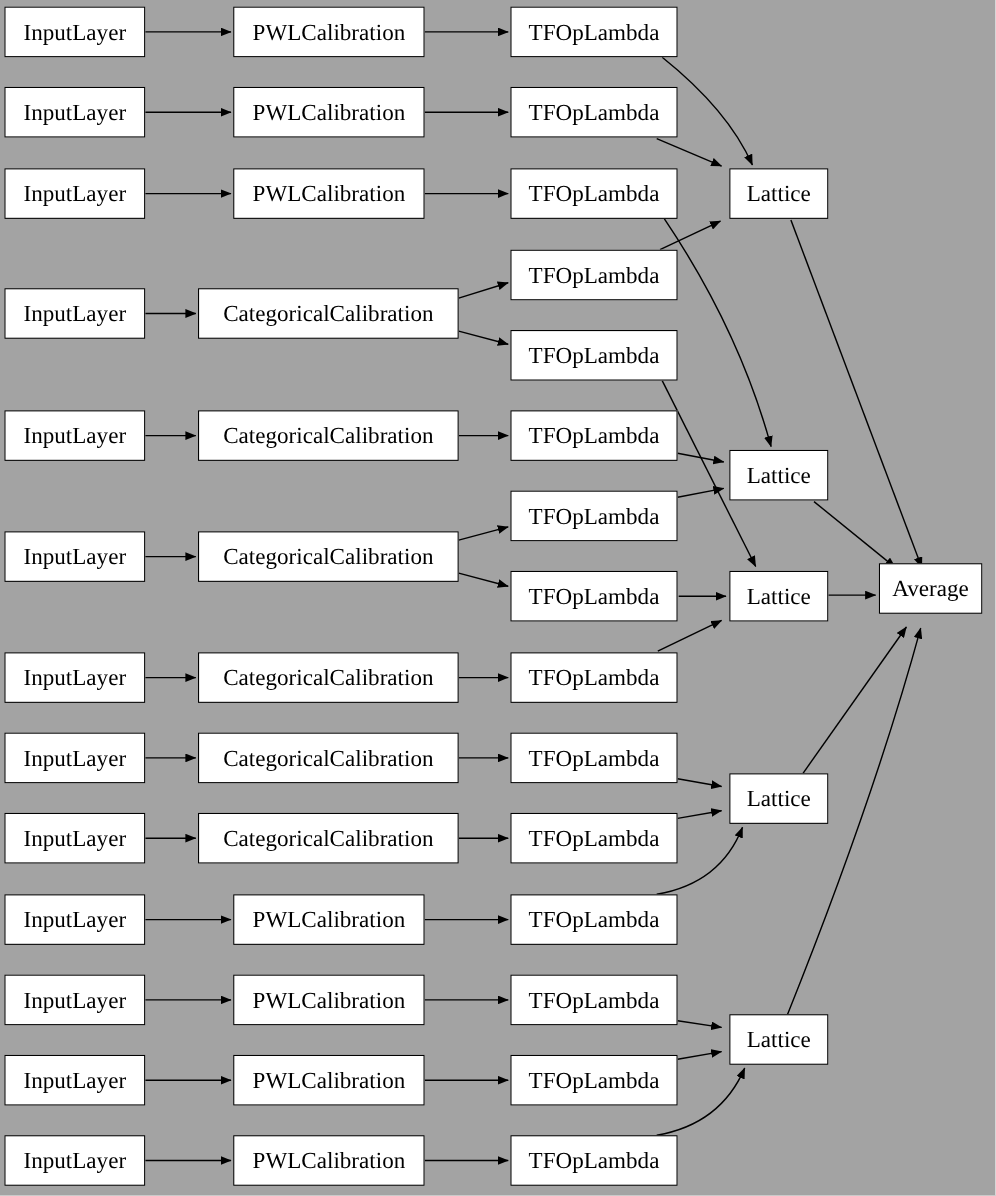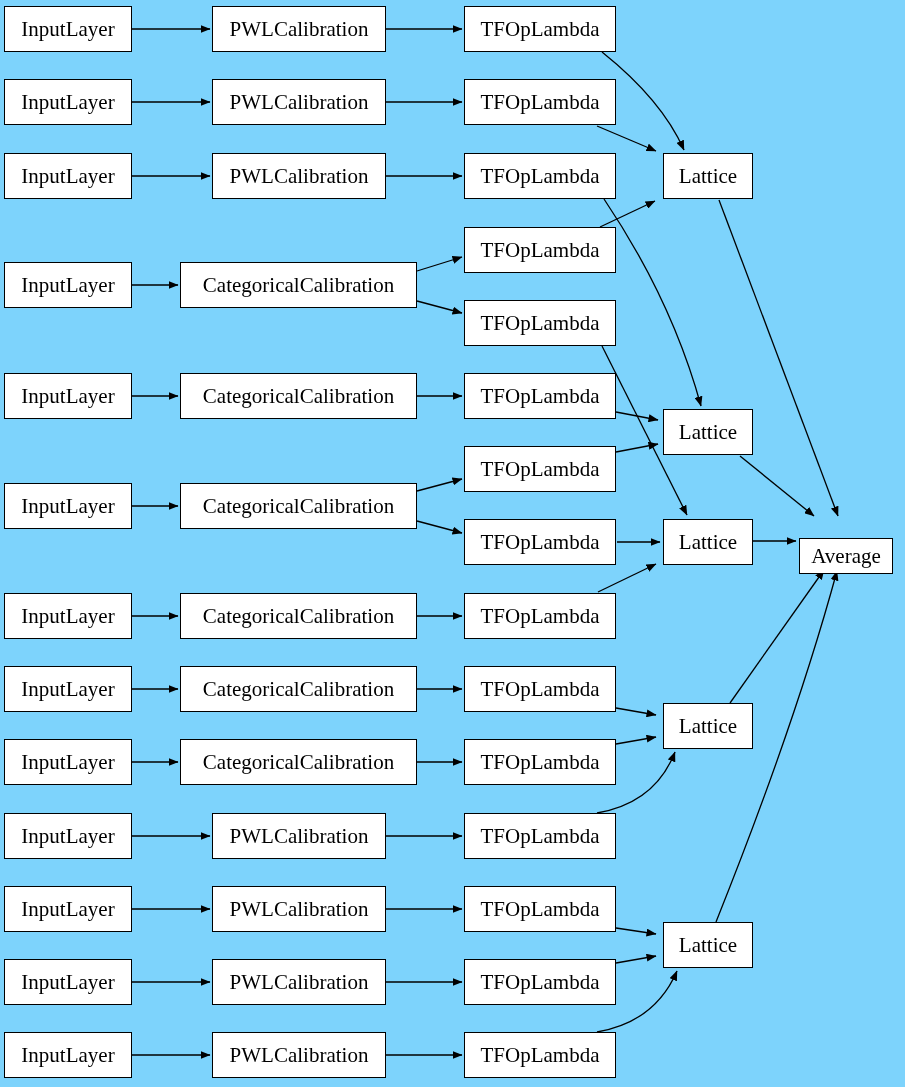--- a/index.html
+++ b/index.html
@@ -1,20 +1,20 @@
 <!DOCTYPE html>
 <html><head>
 <meta charset="utf-8">
 <style>
   html, body { margin: 0; padding: 0; background: #ffffff; }
   .canvas {
     position: relative;
     width: 905px;
     height: 1087px;
-    background: #7dd3fc;
+    background: #a3a3a3;
     font-family: "Liberation Serif", serif;
     overflow: hidden;
   }
   svg.edges {
     position: absolute;
     left: 0; top: 0;
     width: 905px; height: 1087px;
   }
   svg.edges path.edge {
     fill: none;
@@ -143,15 +143,15 @@
   <div class="node" style="left:464px;top:886px;width:152px;height:46px">TFOpLambda</div>
   <div class="node" style="left:464px;top:959px;width:152px;height:46px">TFOpLambda</div>
   <div class="node" style="left:464px;top:1032px;width:152px;height:46px">TFOpLambda</div>
 
   <div class="node" style="left:663px;top:153px;width:90px;height:46px">Lattice</div>
   <div class="node" style="left:663px;top:409px;width:90px;height:46px">Lattice</div>
   <div class="node" style="left:663px;top:519px;width:90px;height:46px">Lattice</div>
   <div class="node" style="left:663px;top:703px;width:90px;height:46px">Lattice</div>
   <div class="node" style="left:663px;top:922px;width:90px;height:46px">Lattice</div>
 
-  <div class="node" style="left:799px;top:538px;width:94px;height:36px">Average</div>
+  <div class="node" style="left:799px;top:512px;width:94px;height:46px">Average</div>
 
 </div>
 
 </body></html>

